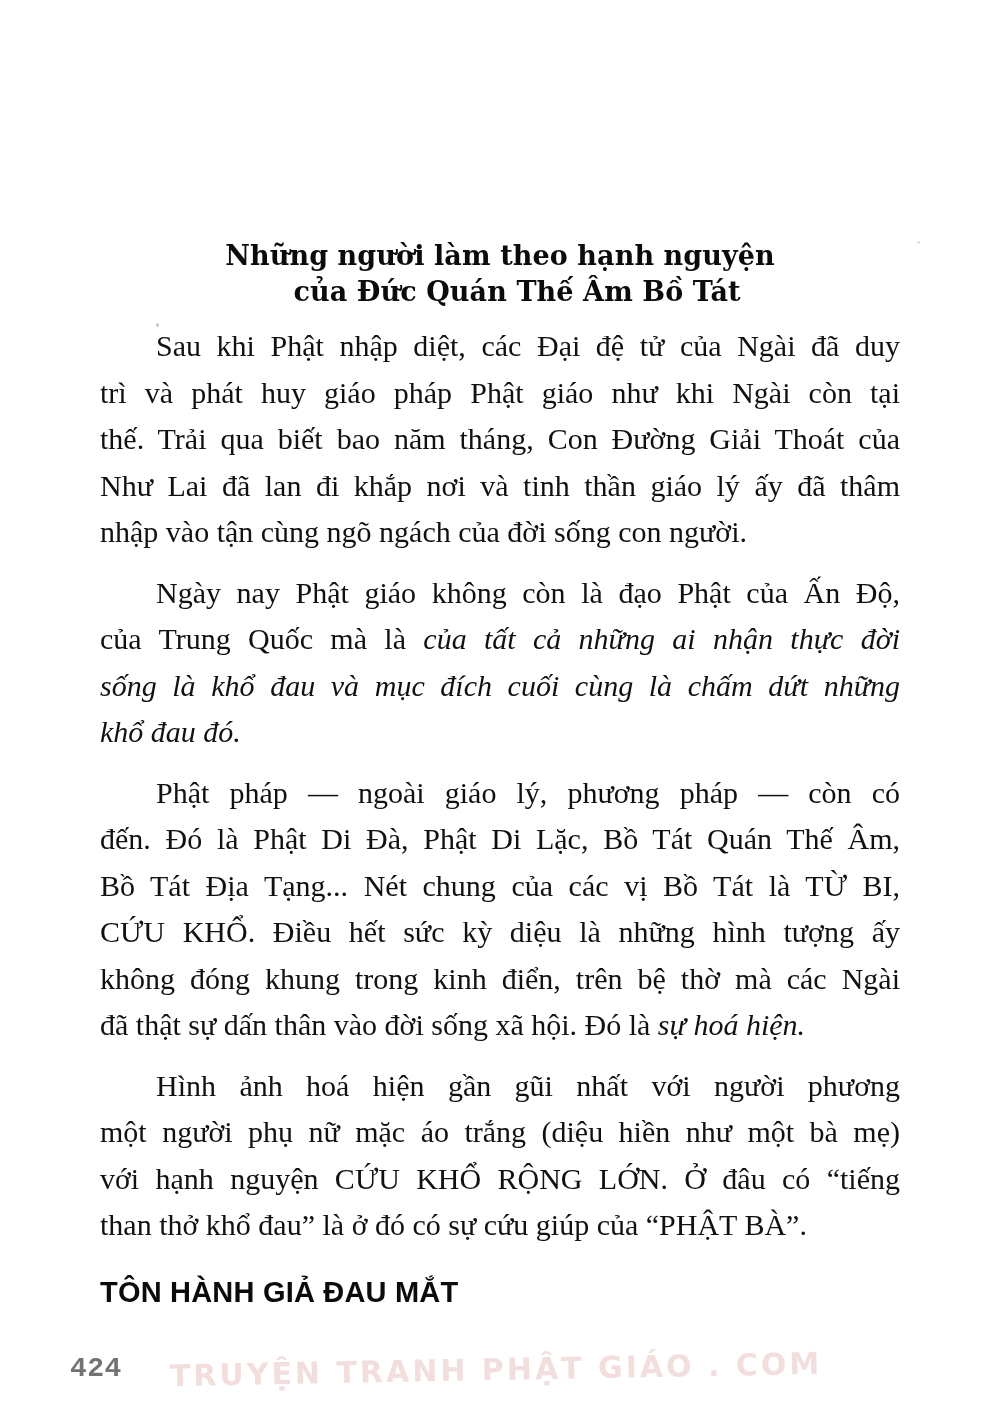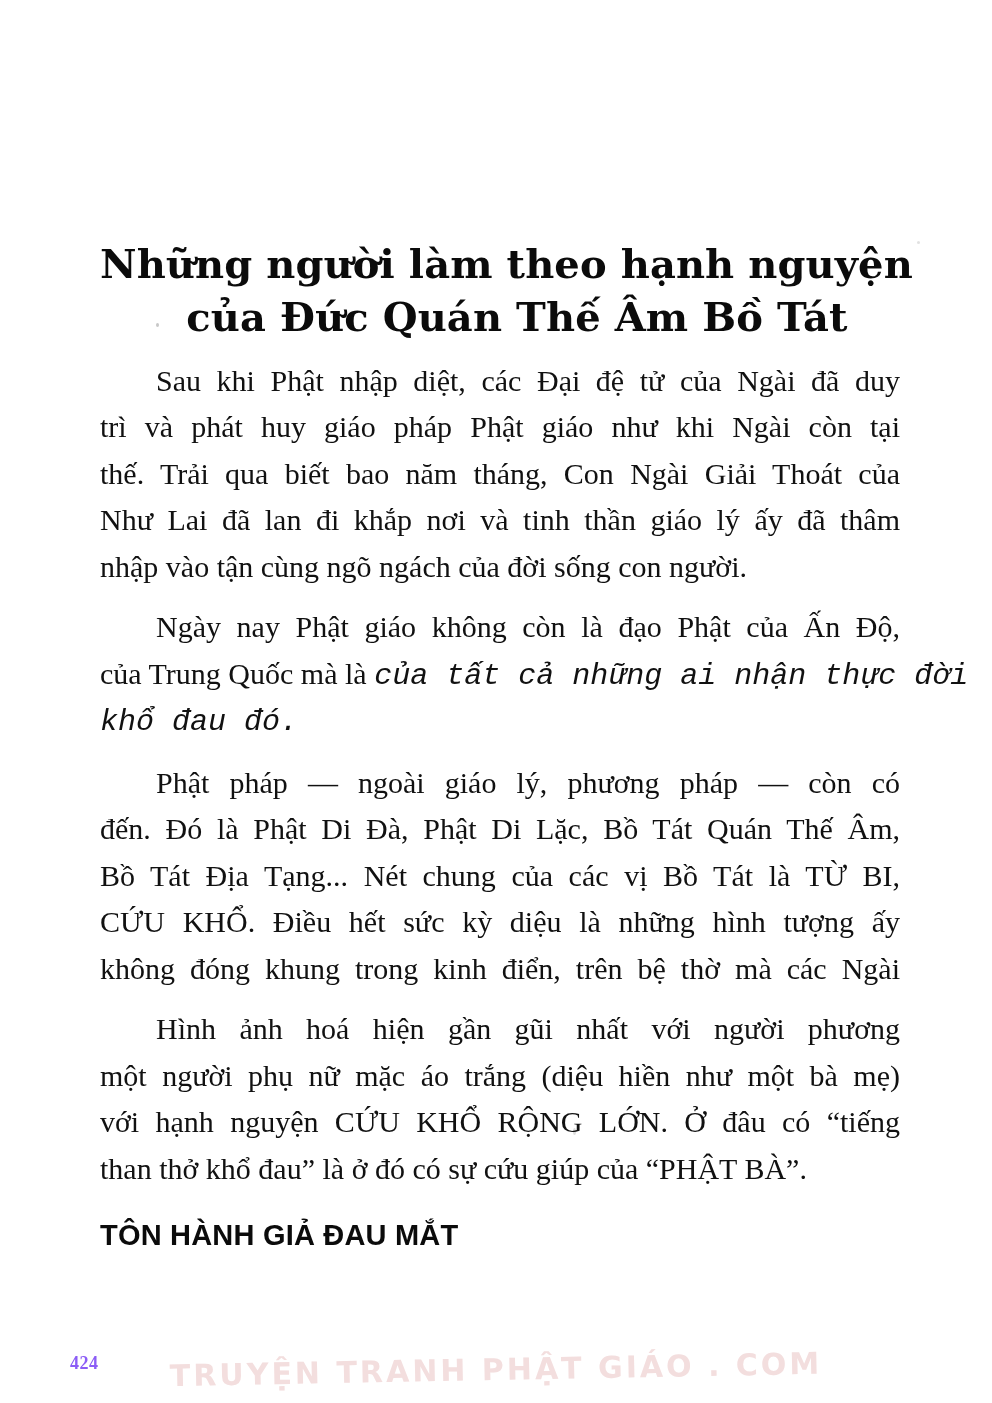--- a/index.html
+++ b/index.html
@@ -21,21 +21,21 @@
     left: 100px;
     top: 238px;
     width: 800px;
   }
 
   
   .title {
     text-align: center;
     font-family: "DejaVu Serif", "Liberation Serif", serif;
     font-weight: 700;
-    font-size: 40px;
+    font-size: 27px;
     line-height: 1.32;
     letter-spacing: 0.1px;
     color: #0b0b0b;
     margin: 0 0 14px 0;
   }
   .title .tline { display: block; white-space: nowrap; }
   .title .tline.l2 { padding-left: 34px; }
 
   
   .para {
@@ -50,42 +50,42 @@
   .para .ln {
     display: block;
     text-align: justify;
     text-align-last: justify;
     white-space: nowrap;
   }
   .para .ln.last {
     text-align-last: left;
   }
   .para .ind { display: inline-block; width: 56px; }
-  .it { font-style: italic; font-family: Liberation Mono, monospace; }
+  .it { font-style: italic; }
 
   
   .section-head {
     font-family: "Liberation Sans", "DejaVu Sans", sans-serif;
     font-weight: 700;
     font-size: 29px;
     letter-spacing: 0.2px;
     color: #0b0b0b;
     margin: 26px 0 12px 0;
     line-height: 1.2;
   }
 
   
   .folio {
     position: absolute;
     left: 70px;
     top: 1353px;
-    font-family: Liberation Serif, serif;
+    font-family: Liberation Mono, monospace;
     font-weight: 700;
-    font-size: 18px;
-    color: #8b5cf6;
+    font-size: 28px;
+    color: #737373;
     letter-spacing: 0.5px;
   }
 
   
   .watermark {
     position: absolute;
     left: 0;
     right: 0;
     top: 1352px;
     text-align: center;
@@ -120,37 +120,39 @@
   <div class="content">
 
     <h1 class="title">
       <span class="tline l1">Những người làm theo hạnh nguyện</span>
       <span class="tline l2">của Đức Quán Thế Âm Bồ Tát</span>
     </h1>
 
     <p class="para">
       <span class="ln"><span class="ind"></span><span>Sau khi Phật nhập diệt, các Đại đệ tử của Ngài đã duy</span></span>
       <span class="ln">trì và phát huy giáo pháp Phật giáo như khi Ngài còn tại</span>
-      <span class="ln">thế. Trải qua biết bao năm tháng, Con Ngài Giải Thoát của</span>
+      <span class="ln">thế. Trải qua biết bao năm tháng, Con Đường Giải Thoát của</span>
       <span class="ln">Như Lai đã lan đi khắp nơi và tinh thần giáo lý ấy đã thâm</span>
       <span class="ln last">nhập vào tận cùng ngõ ngách của đời sống con người.</span>
     </p>
 
     <p class="para">
       <span class="ln"><span class="ind"></span><span>Ngày nay Phật giáo không còn là đạo Phật của Ấn Độ,</span></span>
       <span class="ln"><span>của Trung Quốc mà là </span><span class="it">của tất cả những ai nhận thực đời</span></span>
+      <span class="ln it">sống là khổ đau và mục đích cuối cùng là chấm dứt những</span>
       <span class="ln last it">khổ đau đó.</span>
     </p>
 
     <p class="para">
       <span class="ln"><span class="ind"></span><span>Phật pháp — ngoài giáo lý, phương pháp — còn có</span></span>
       <span class="ln">đến. Đó là Phật Di Đà, Phật Di Lặc, Bồ Tát Quán Thế Âm,</span>
       <span class="ln">Bồ Tát Địa Tạng... Nét chung của các vị Bồ Tát là TỪ BI,</span>
       <span class="ln">CỨU KHỔ. Điều hết sức kỳ diệu là những hình tượng ấy</span>
       <span class="ln">không đóng khung trong kinh điển, trên bệ thờ mà các Ngài</span>
+      <span class="ln last"><span>đã thật sự dấn thân vào đời sống xã hội. Đó là </span><span class="it">sự hoá hiện.</span></span>
     </p>
 
     <p class="para">
       <span class="ln"><span class="ind"></span><span>Hình ảnh hoá hiện gần gũi nhất với người phương</span></span>
       <span class="ln">một người phụ nữ mặc áo trắng (diệu hiền như một bà mẹ)</span>
       <span class="ln">với hạnh nguyện CỨU KHỔ RỘNG LỚN. Ở đâu có “tiếng</span>
       <span class="ln last">than thở khổ đau” là ở đó có sự cứu giúp của “PHẬT BÀ”.</span>
     </p>
 
     <h2 class="section-head">TÔN HÀNH GIẢ ĐAU MẮT</h2>

